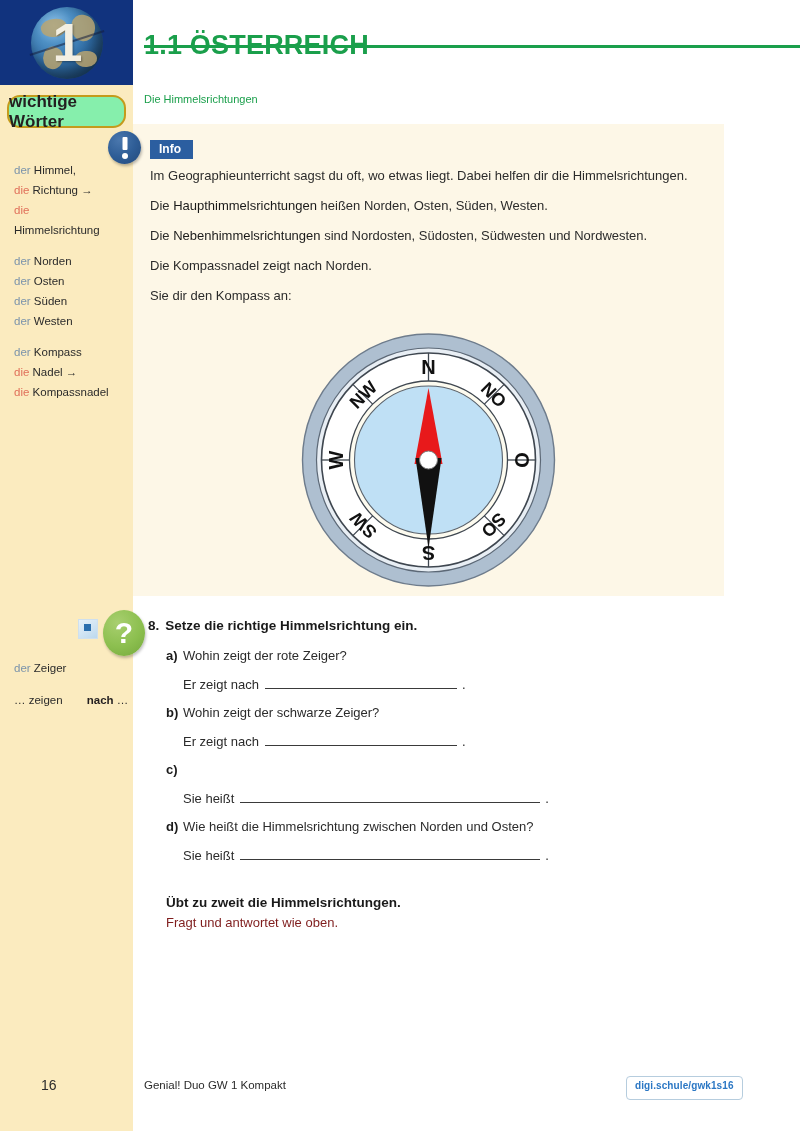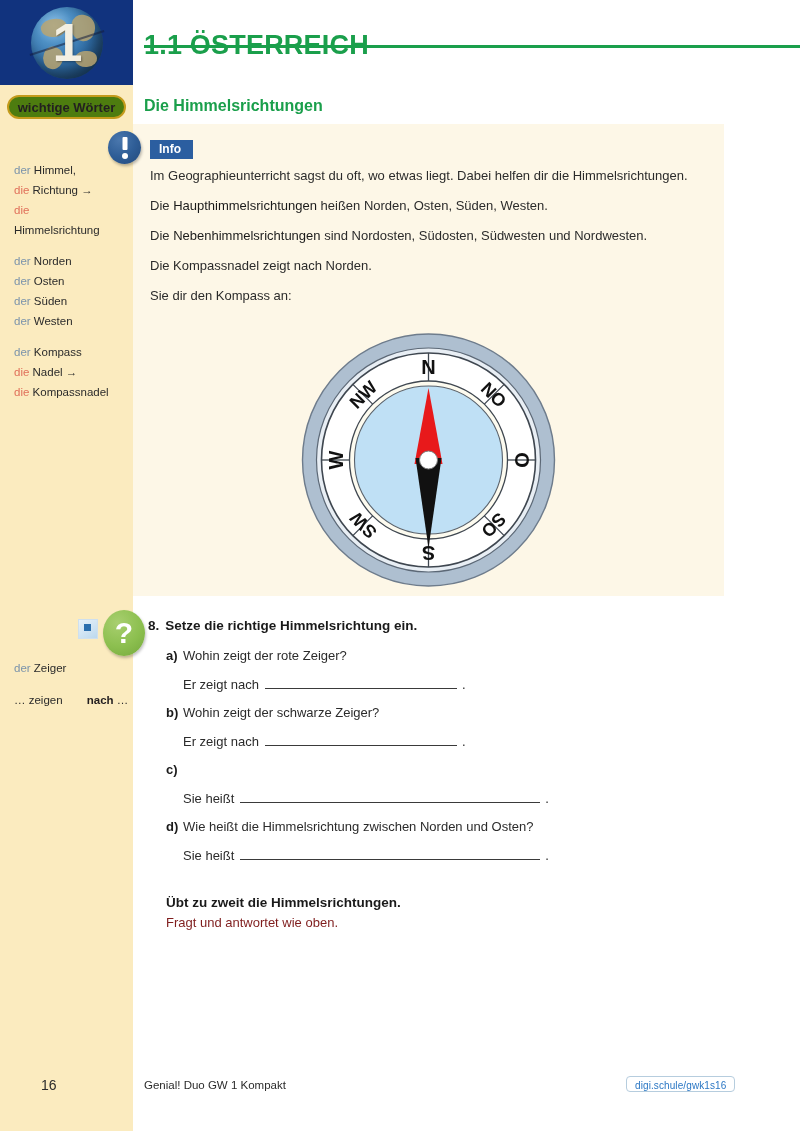--- a/index.html
+++ b/index.html
@@ -51,27 +51,27 @@
     text-shadow: 1px 1px 2px rgba(0,0,0,.35);
   }
   .globe-band {
     position: absolute; left: 50%; top: 50%;
     transform: translate(-50%,-50%) rotate(-18deg);
     width: 78px; height: 2px; background: rgba(20,30,60,.55);
   }
 
   .vocab-badge {
     position: absolute; left: 7px; top: 95px;
-    width: 119px; height: 24px;
+    width: 119px; height: 33px;
     box-sizing: border-box;
-    background: #4d7c0f;
+    background: #86efac;
     border: 2px solid #c49b1c;
     border-radius: 13px;
     display: flex; align-items: center; justify-content: center;
-    font-size: 13px; font-weight: bold; color: #231f20;
+    font-size: 17px; font-weight: bold; color: #231f20;
   }
 
   .vocab-list {
     position: absolute; left: 14px; top: 160px;
     width: 112px;
     font-size: 11.5px;
     line-height: 20px;
   }
   .vocab-group { margin-bottom: 11px; }
   .vocab-line { white-space: nowrap; }
@@ -91,21 +91,21 @@
     position: absolute; left: 144px; top: 12px;
     font-size: 27px; font-weight: bold; color: #1a9f4b;
     letter-spacing: .2px;
   }
   .title-rule {
     position: absolute; left: 144px; top: 45px;
     width: 656px; height: 3px; background: #1a9f4b;
   }
   .subtitle {
     position: absolute; left: 144px; top: 84px;
-    font-size: 16px; font-weight: bold; color: #1a9f4b;
+    font-size: 11px; font-weight: normal; color: #1a9f4b;
   }
 
   
   .info-box {
     position: absolute; left: 133px; top: 124px;
     width: 591px; height: 472px;
     background: #fdf7e7;
   }
   .info-bubble {
     position: absolute; left: 108px; top: 131px;
@@ -205,25 +205,25 @@
   .page-num {
     position: absolute; left: 41px; top: 1077px;
     font-size: 14px; color: #2b2b2b;
   }
   .footer-title {
     position: absolute; left: 144px; top: 1079px;
     font-size: 11.5px; color: #2b2b2b;
   }
   .digi-badge {
     position: absolute; left: 626px; top: 1076px;
-    padding: 3px 8px 0 8px;
+    padding: 3px 8px 8px 8px;
     border: 1px solid #b6cdde;
     border-radius: 4px;
     background: #ffffff;
-    font-size: 10px; font-weight: normal; color: #2b77c4;
+    font-size: 10px; font-weight: bold; color: #2b77c4;
     letter-spacing: .1px;
   }
 </style>
 </head>
 <body>
 
 <aside class="sidebar">
 
   <div class="globe-block">
     <div class="globe-ball">

